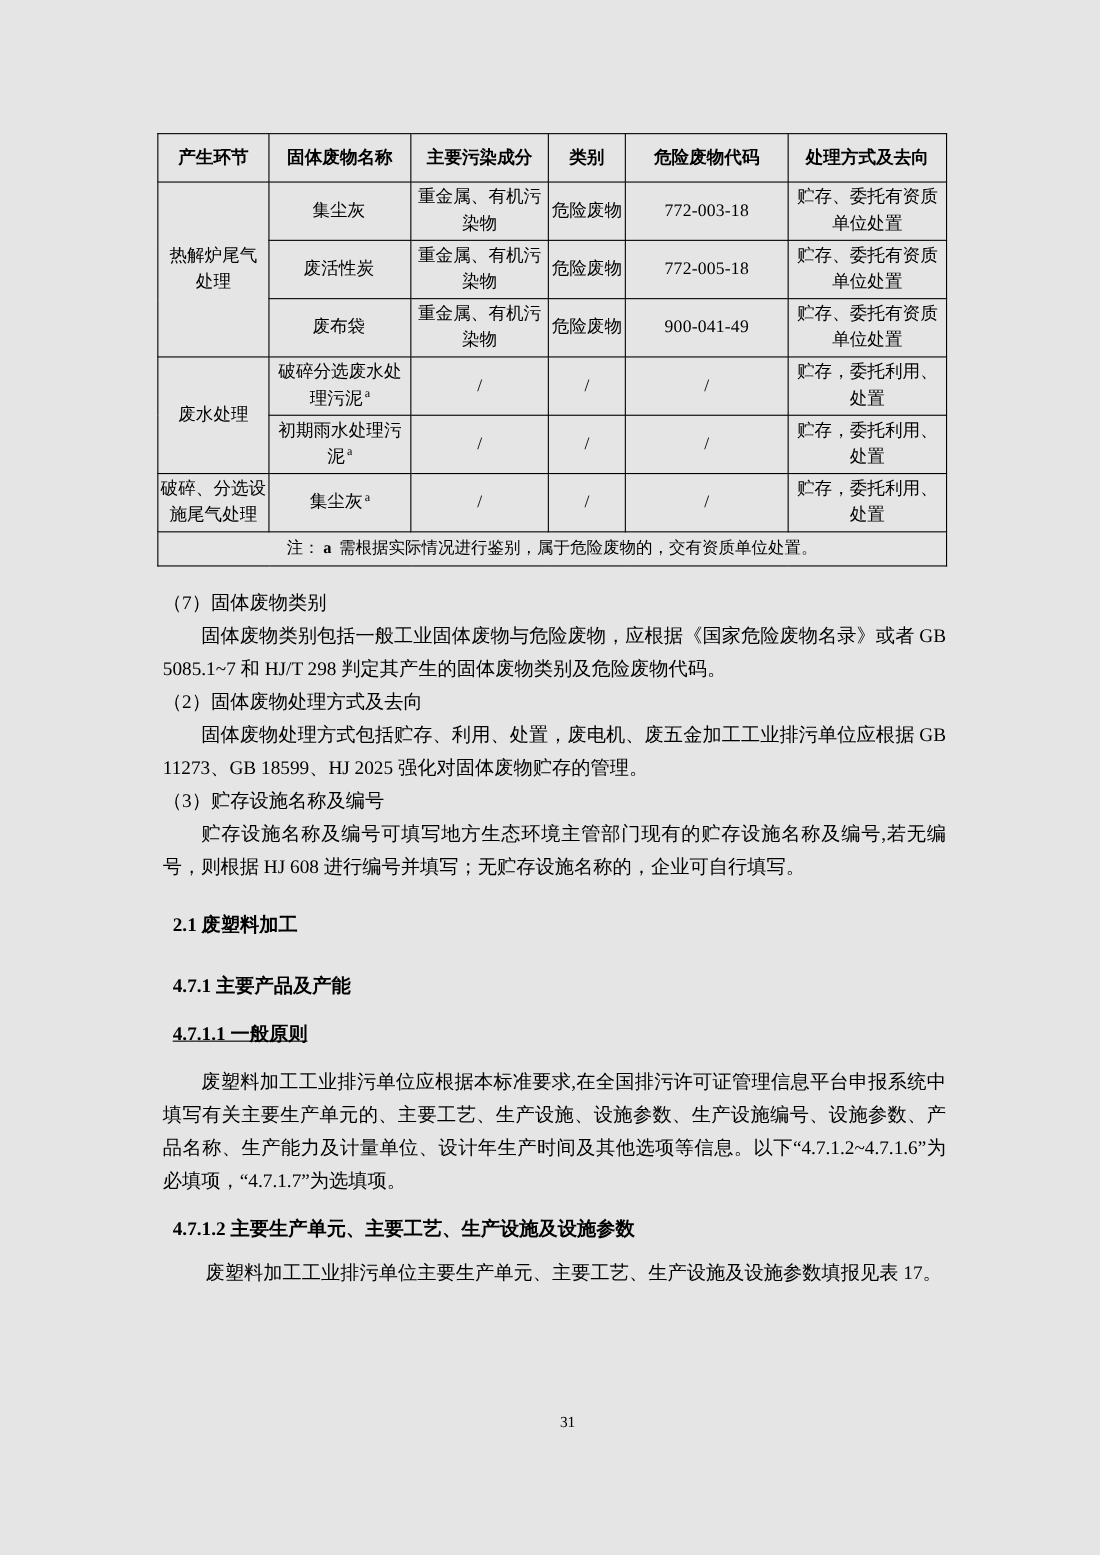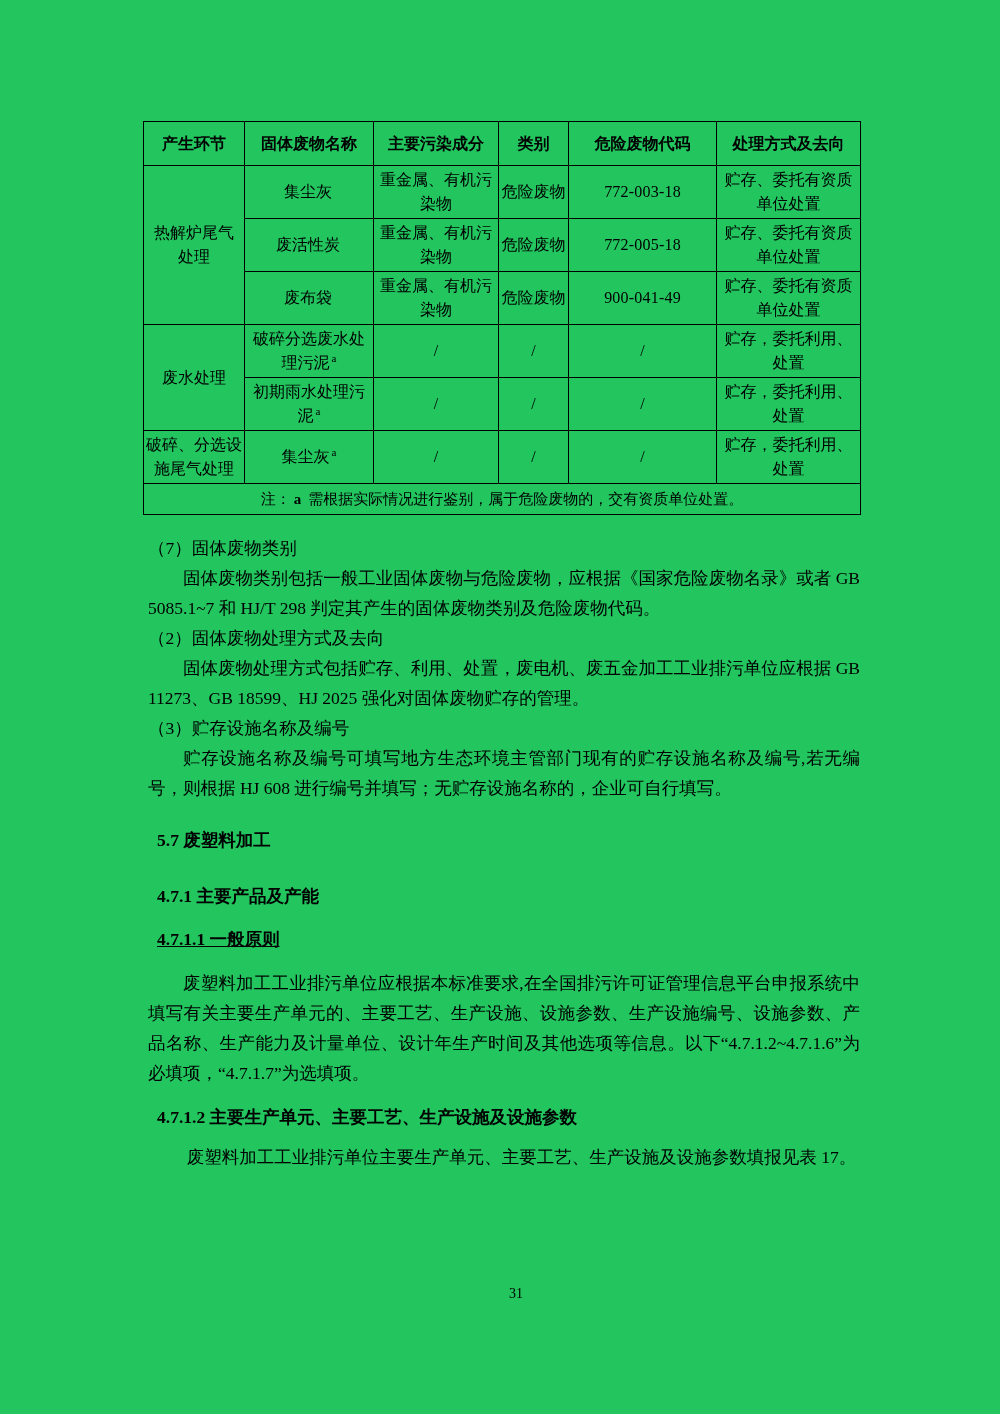--- a/index.html
+++ b/index.html
@@ -5,21 +5,21 @@
   html, body { margin: 0; padding: 0; }
   body {
     width: 1000px; height: 1414px;
     background: #ffffff;
     font-family: "Liberation Serif", "DejaVu Serif", serif;
     color: #000000;
   }
   .page {
     position: relative;
     width: 1000px; height: 1414px;
-    background: #22c55e;
+    background: #e5e5e5;
     overflow: hidden;
   }
 
   
   .table-wrap {
     position: absolute;
     left: 143px; top: 121px;
     width: 717px;
   }
   table.waste {
@@ -166,21 +166,21 @@
   </div>
 
   <div class="flow">
     <p class="sec">（7）固体废物类别</p>
     <p class="body">固体废物类别包括一般工业固体废物与危险废物，应根据《国家危险废物名录》或者 GB 5085.1~7 和 HJ/T 298 判定其产生的固体废物类别及危险废物代码。</p>
     <p class="sec">（2）固体废物处理方式及去向</p>
     <p class="body">固体废物处理方式包括贮存、利用、处置，废电机、废五金加工工业排污单位应根据 GB 11273、GB 18599、HJ 2025 强化对固体废物贮存的管理。</p>
     <p class="sec">（3）贮存设施名称及编号</p>
     <p class="body">贮存设施名称及编号可填写地方生态环境主管部门现有的贮存设施名称及编号,若无编号，则根据 HJ 608 进行编号并填写；无贮存设施名称的，企业可自行填写。</p>
 
-    <p class="h mt22">5.7 废塑料加工</p>
+    <p class="h mt22">2.1 废塑料加工</p>
     <p class="h mt26">4.7.1 主要产品及产能</p>
     <p class="h mt13">4.7.1.1 一般原则</p>
     <p class="body mt14">废塑料加工工业排污单位应根据本标准要求,在全国排污许可证管理信息平台申报系统中填写有关主要生产单元的、主要工艺、生产设施、设施参数、生产设施编号、设施参数、产品名称、生产能力及计量单位、设计年生产时间及其他选项等信息。以下“4.7.1.2~4.7.1.6”为必填项，“4.7.1.7”为选填项。</p>
     <p class="h mt14">4.7.1.2 主要生产单元、主要工艺、生产设施及设施参数</p>
     <p class="oneline mt10">废塑料加工工业排污单位主要生产单元、主要工艺、生产设施及设施参数填报见表 17。</p>
   </div>
 
   <div class="pageno">31</div>
 
 </div>

